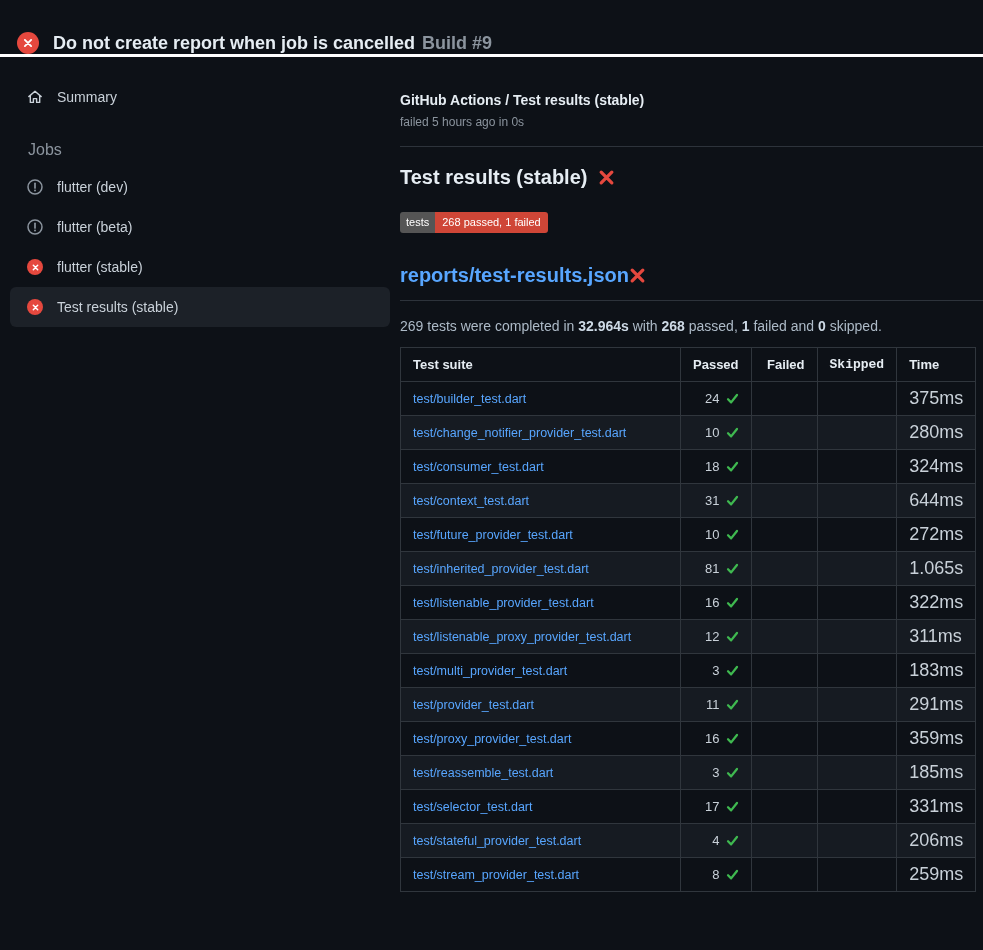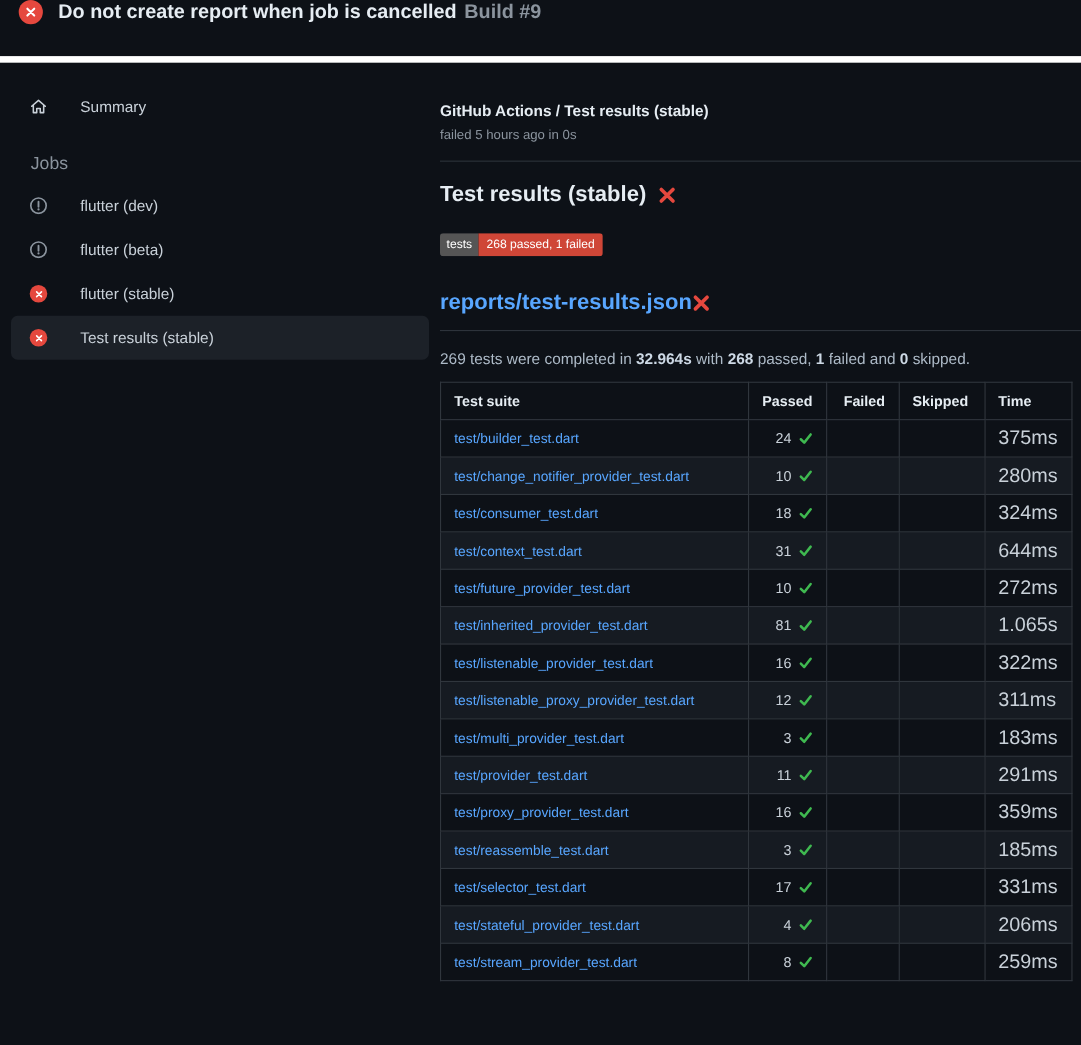--- a/index.html
+++ b/index.html
@@ -6,37 +6,37 @@
   html,body { background:#0d1117; }
   body {
     color:#c9d1d9;
     font-family:"Liberation Sans", sans-serif;
     font-size:14px;
   }
   .app { width:983px; height:950px; overflow:hidden; }
 
   
   .topbar {
-    display:flex; align-items:flex-start; gap:14px;
+    display:flex; align-items:flex-end; gap:14px;
     height:57px; padding:0 17px;
-    border-bottom:6px solid #ffffff;
+    border-bottom:3px solid #ffffff;
   }
   .circle-icon {
     width:22px; height:22px; border-radius:50%;
     background:#e5483e; flex-shrink:0;
     display:flex; align-items:center; justify-content:center;
   }
   .topbar h1 { font-size:18px; font-weight:700; color:#e6edf3; white-space:nowrap; }
   .build-no { color:#8b949e; font-weight:600; margin-left:7px; }
 
   
   .layout { display:flex; height:893px; }
   .sidebar { width:400px; flex-shrink:0; padding:20px 10px 0 10px; }
   .sidebar-item {
-    display:flex; align-items:center; gap:30px;
+    display:flex; align-items:center; gap:14px;
     height:40px; padding:0 17px; border-radius:6px;
     font-size:14px; color:#c9d1d9; cursor:pointer;
   }
   .sidebar-item.selected { background:#1c2128; }
   .jobs-label { font-size:16px; color:#8b949e; margin:24px 0 8px 18px; }
   .icon-16 { width:16px; height:16px; flex-shrink:0; display:flex; align-items:center; justify-content:center; }
   .fail-circle {
     width:16px; height:16px; border-radius:50%; background:#e5483e;
     display:flex; align-items:center; justify-content:center; flex-shrink:0;
   }
@@ -63,21 +63,21 @@
 
   
   table { border-collapse:collapse; margin-top:13px; font-size:13px; table-layout:fixed; }
   th, td { border:1px solid #30363d; padding:0 12px; height:34px; white-space:nowrap; overflow:hidden; }
   th { color:#e6edf3; font-weight:700; text-align:left; }
   tbody tr:nth-child(even) { background:#161b22; }
   td a { color:#58a6ff; text-decoration:none; font-size:12.5px; }
   .col0 { width:280px; }
   .col1 { width:68px; text-align:right; }
   .col2 { width:66px; text-align:right; }
-  .col3 { width:78px; }
+  .col3 { width:78px;font-family:Liberation Mono, monospace; }
   .col4 { width:68px; text-align:left; }
   .num { color:#c9d1d9; }
   .check-mark, .x-small {
     width:13px; height:13px; margin-left:6px;
     vertical-align:-2px; display:inline-block;
   }
   .time-cell { color:#c9d1d9; font-size:18px; }
 </style>
 </head>
 <body>

